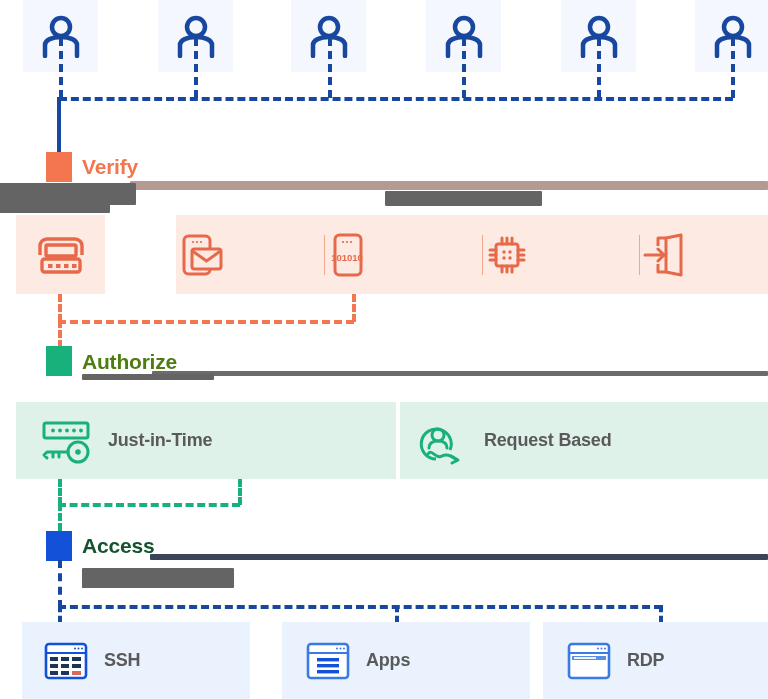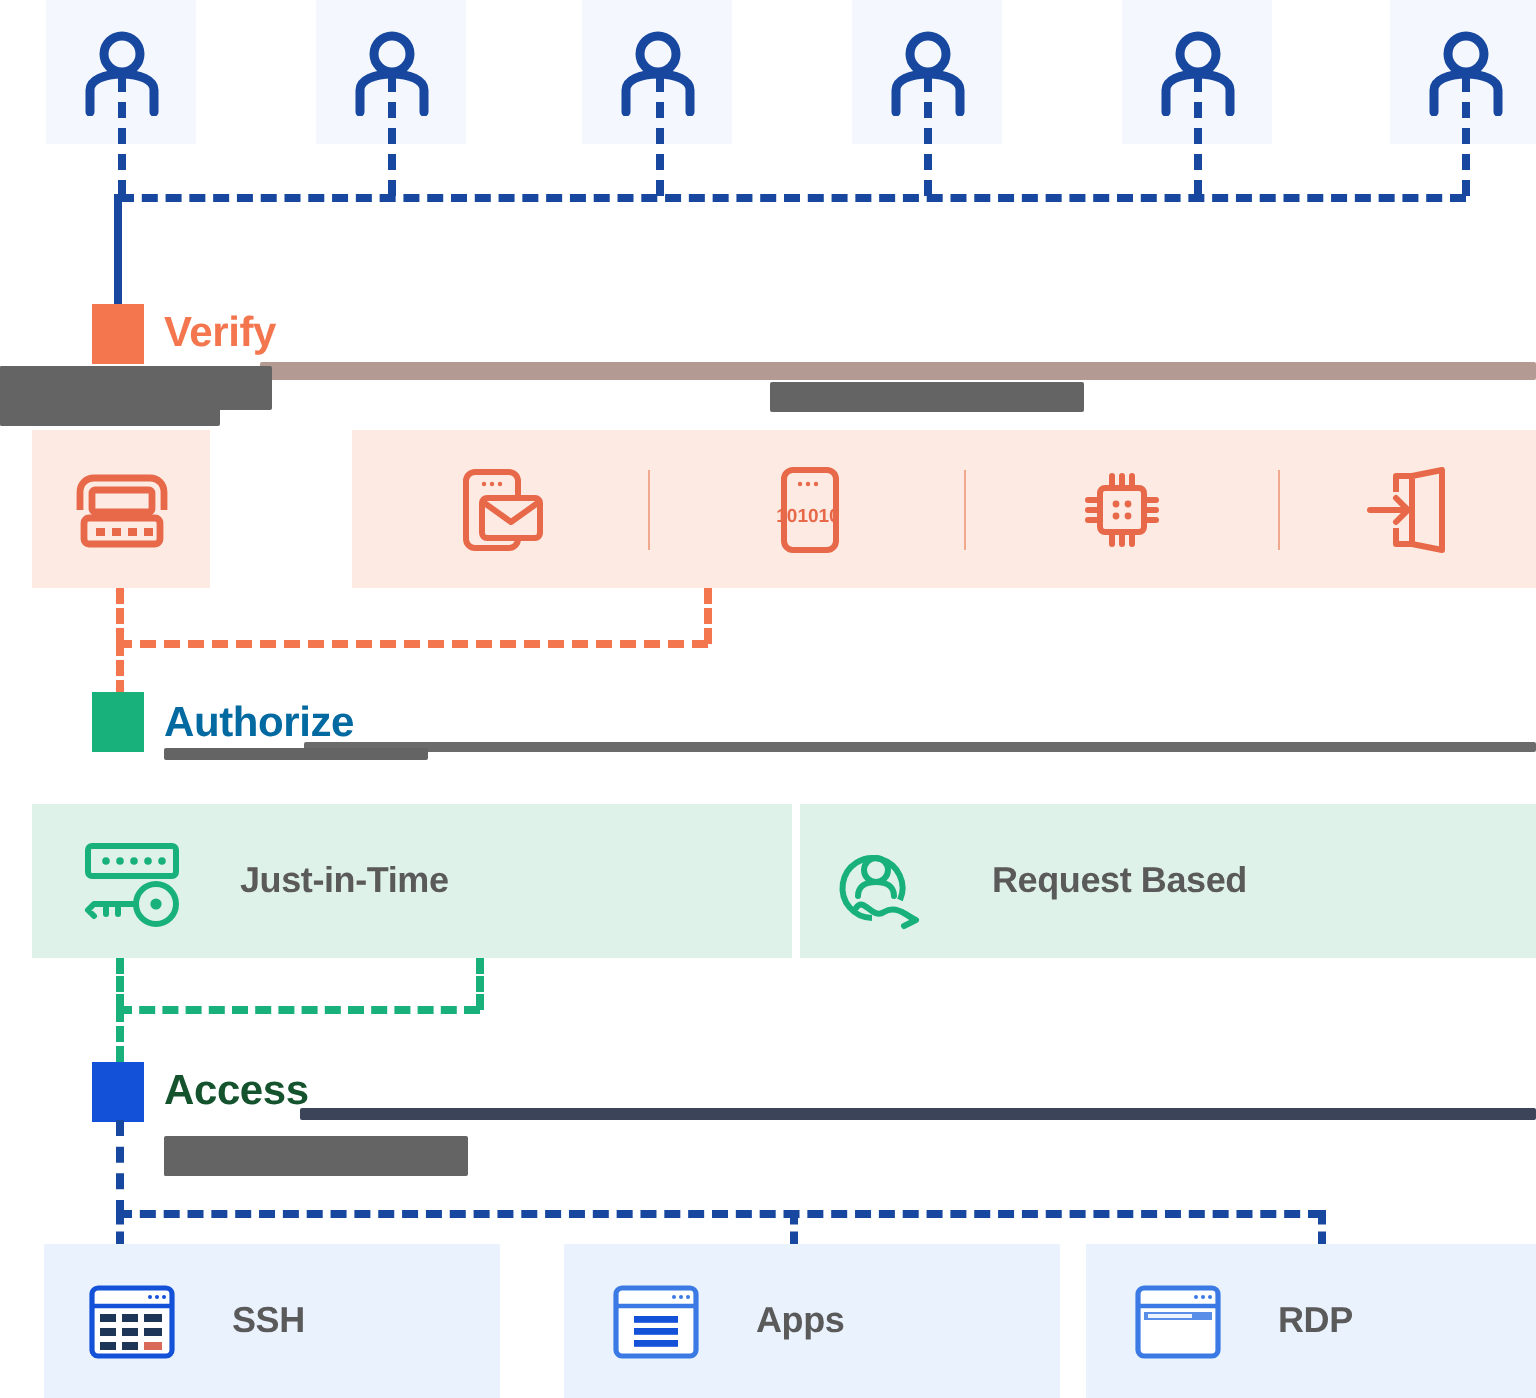--- a/index.html
+++ b/index.html
@@ -28,44 +28,44 @@
   .solid-v { position: absolute; width: 4px; background: #17479e; }
 
   
   .marker { position: absolute; width: 26px; height: 30px; }
   .marker.verify { background: #f4764f; }
   .marker.authorize { background: #18b07b; }
   .marker.access { background: #1352d8; }
 
   .stage-label { position: absolute; font-size: 21px; font-weight: bold; letter-spacing:-0.2px; }
   .stage-label.verify { color: #f4764f; text-align: center; }
-  .stage-label.authorize { color: #0369a1; }
+  .stage-label.authorize { color: #4d7c0f; }
   .stage-label.access { color: #14532d; }
 
   
   .redacted { position: absolute; background: #646464; border-radius: 1px; }
   .redacted.thin { background: #6b6b6b; }
   .redacted.mauve { background: #b39a92; }
   .redacted.slate { background: #3b4458; }
 
   
   .panel { position: absolute; }
   .panel.orange { background: #fdeae2; }
   .panel.green  { background: #dff2ea; }
   .panel.blue   { background: #eaf2fd; }
 
   .panel-row { display:flex; align-items:center; height:100%; }
   .divider { width: 1px; height: 40px; background: #f0a98e; }
 
   .tile-label {
     font-size: 18px; font-weight: bold; color: #5a5a5a;
-    margin-left: 28px; letter-spacing: -0.2px;
+    margin-left: 16px; letter-spacing: -0.2px;
   }
 
-  .icon-slot { display:flex; align-items:center; justify-content:center; }
+  .icon-slot { display:flex; align-items:center; }
 
   svg { display: block; }
 </style>
 </head>
 <body>
 
 <div id="stage">
 
   <div class="user-card" style="left:23px;">
     <span class="icon-slot">

